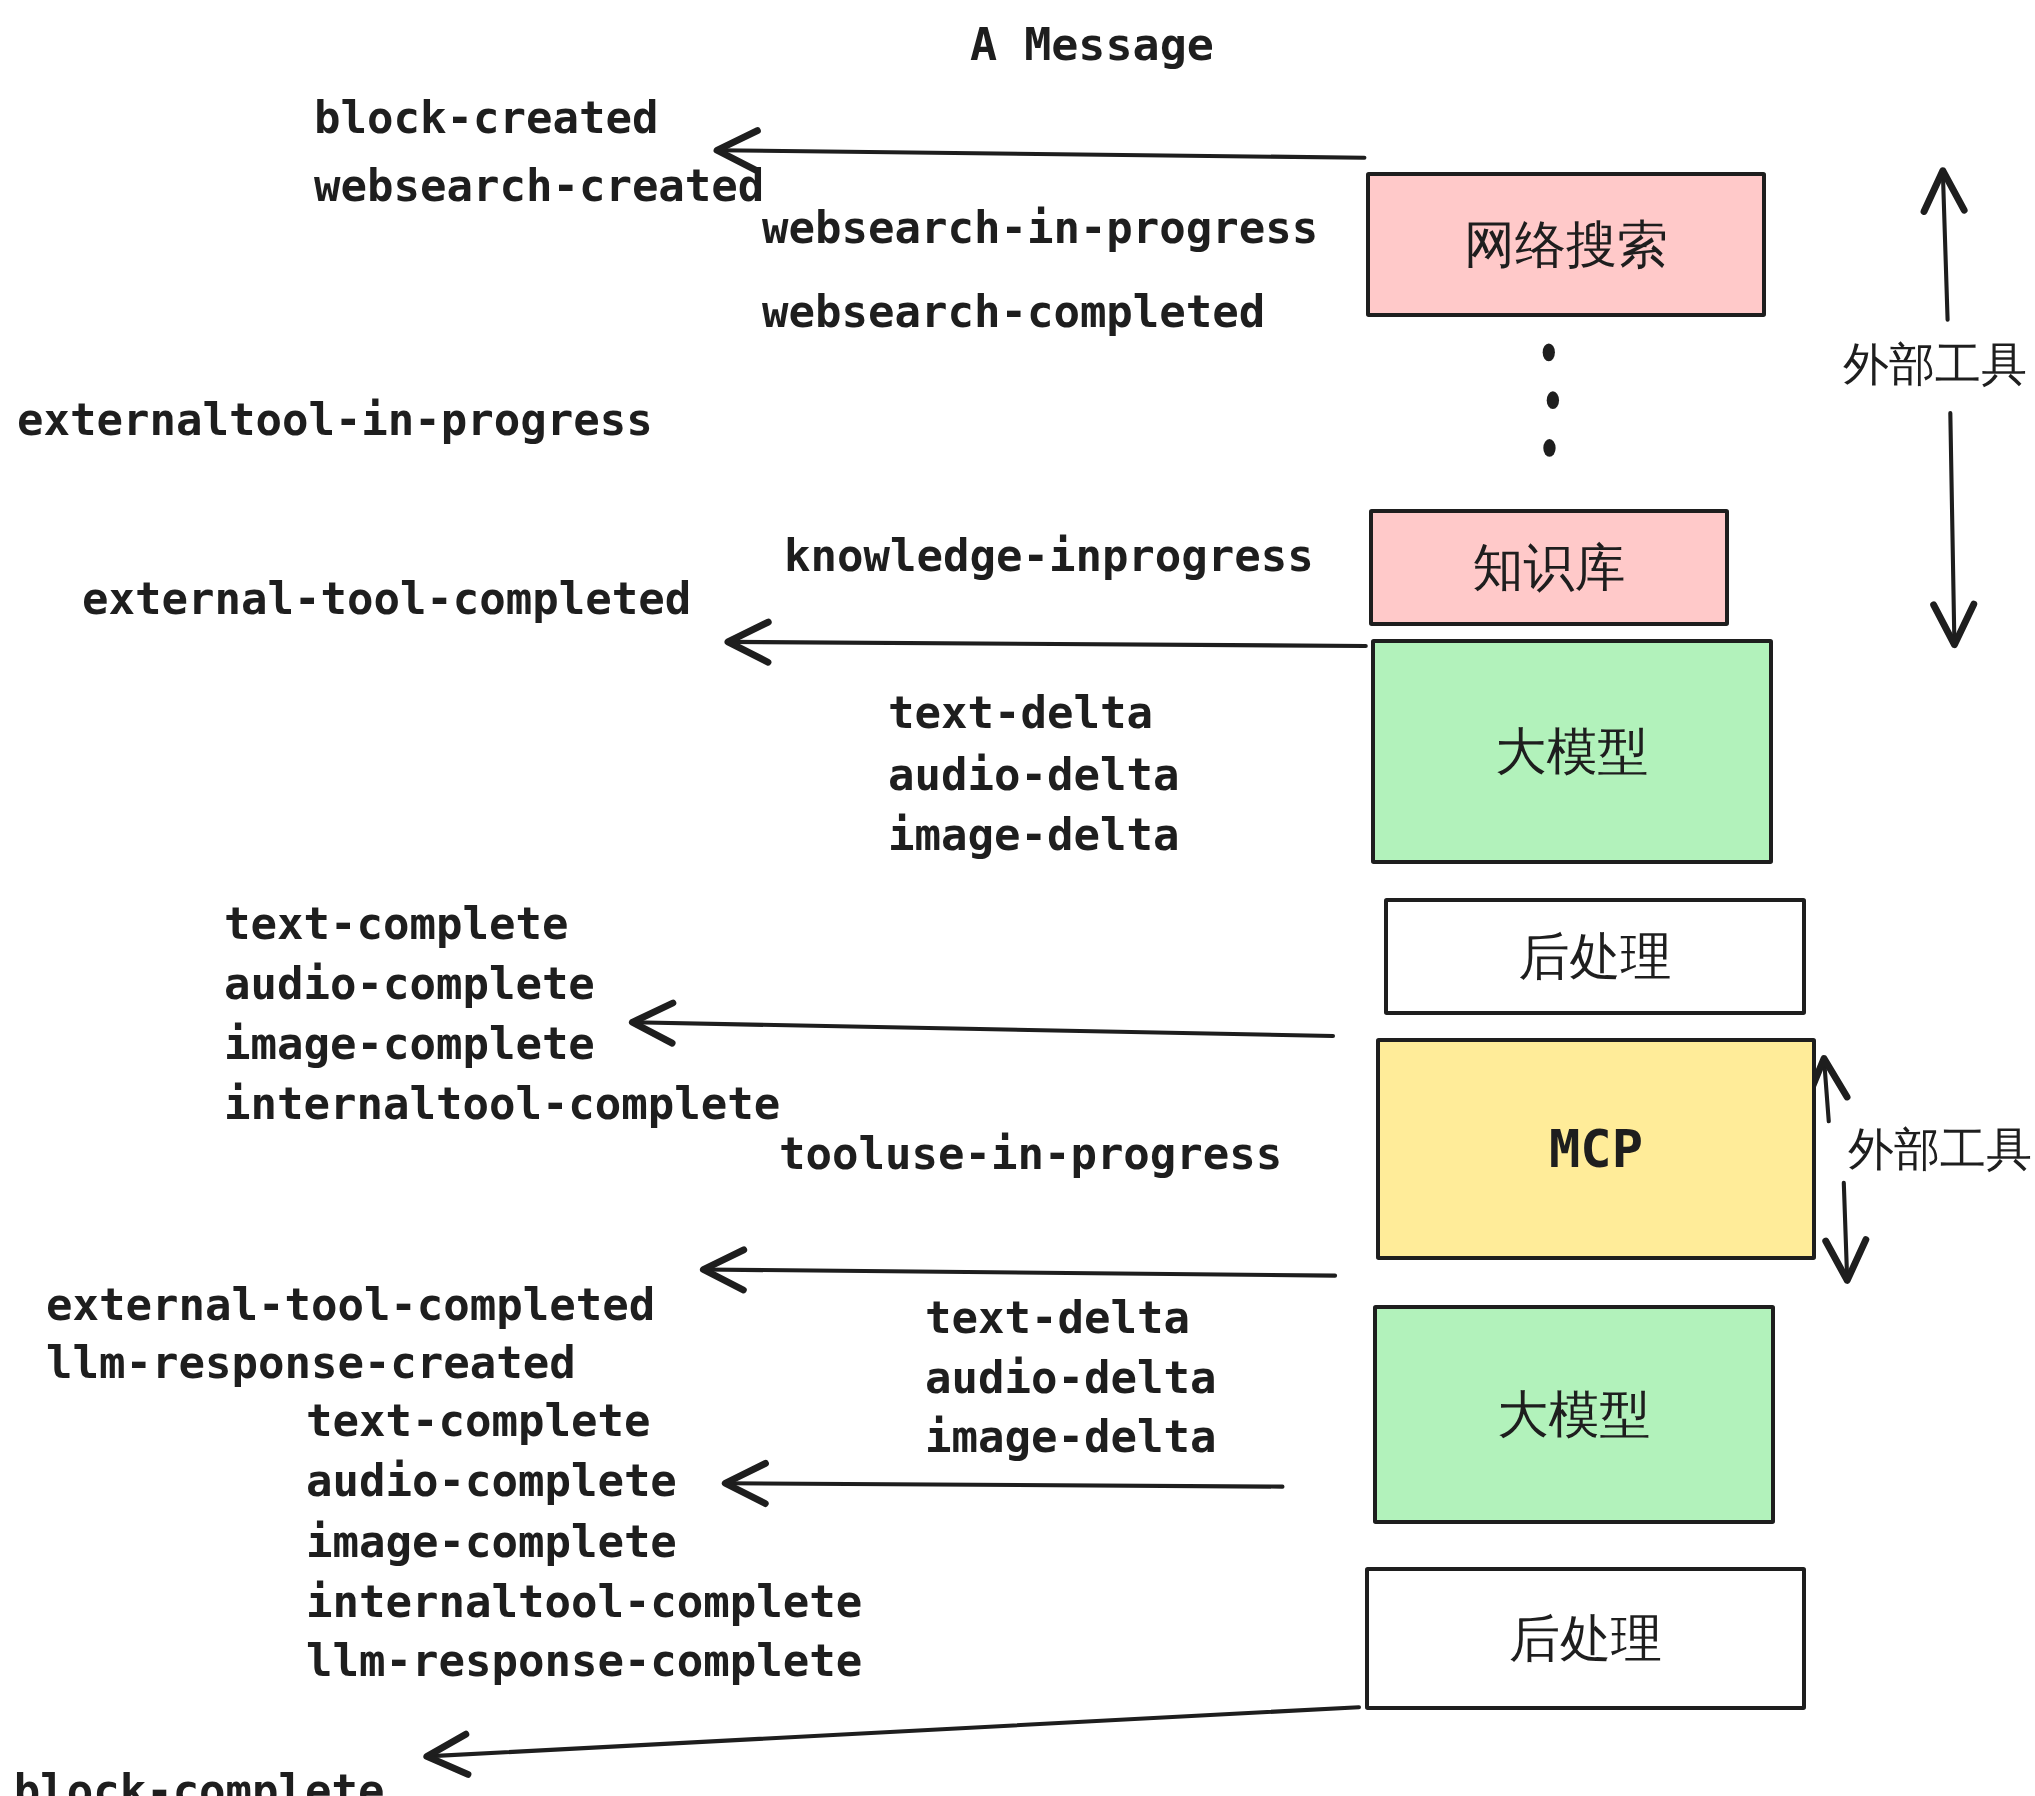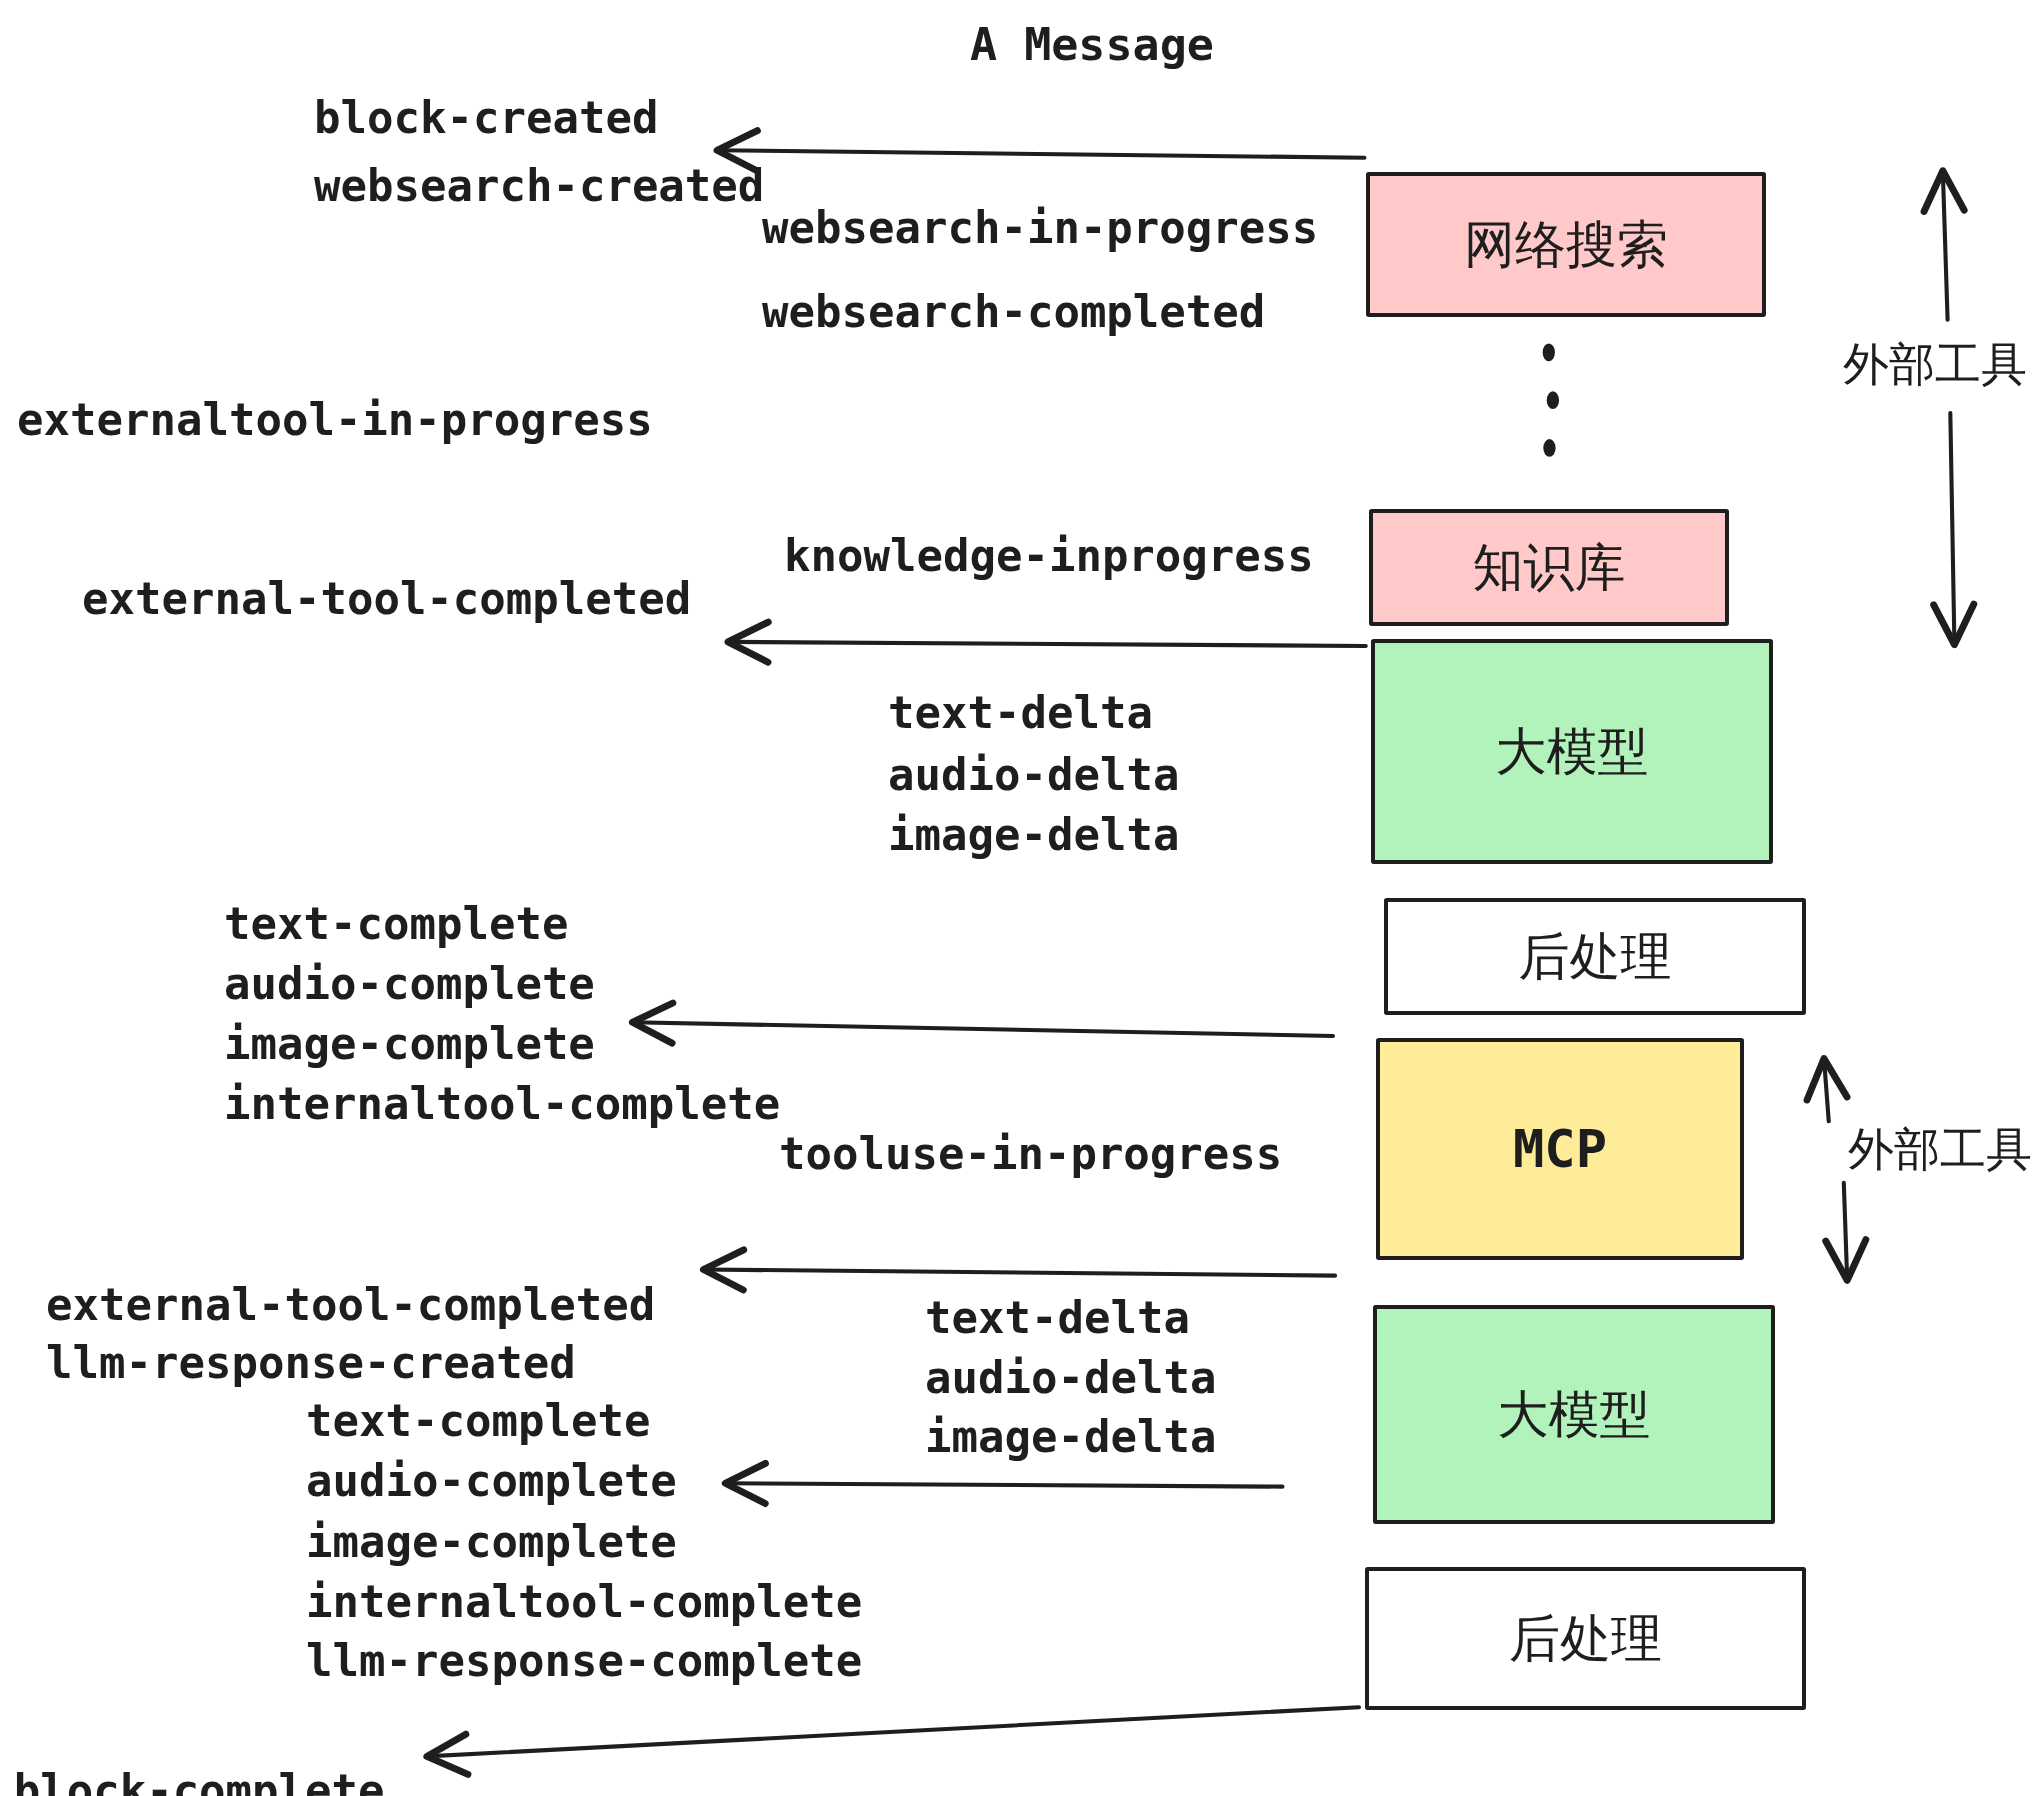--- a/index.html
+++ b/index.html
@@ -137,21 +137,21 @@
   </div>
 
   <div class="box" style="left: 1371px; top: 639px; width: 402px; height: 225px; background-color: rgb(178, 242, 187);">
     <span class="cjk-label">大模型</span>
   </div>
 
   <div class="box" style="left: 1384px; top: 898px; width: 422px; height: 117px; background-color: rgb(255, 255, 255);">
     <span class="cjk-label">后处理</span>
   </div>
 
-  <div class="box" style="left: 1376px; top: 1038px; width: 368px; height: 222px; background-color: rgb(255, 236, 153);">
+  <div class="box" style="left: 1376px; top: 1038px; width: 440px; height: 222px; background-color: rgb(255, 236, 153);">
     <span class="mcp-label">MCP</span>
   </div>
 
   <div class="box" style="left: 1373px; top: 1305px; width: 402px; height: 219px; background-color: rgb(178, 242, 187);">
     <span class="cjk-label">大模型</span>
   </div>
 
   <div class="box" style="left: 1365px; top: 1567px; width: 441px; height: 143px; background-color: rgb(255, 255, 255);">
     <span class="cjk-label">后处理</span>
   </div>

